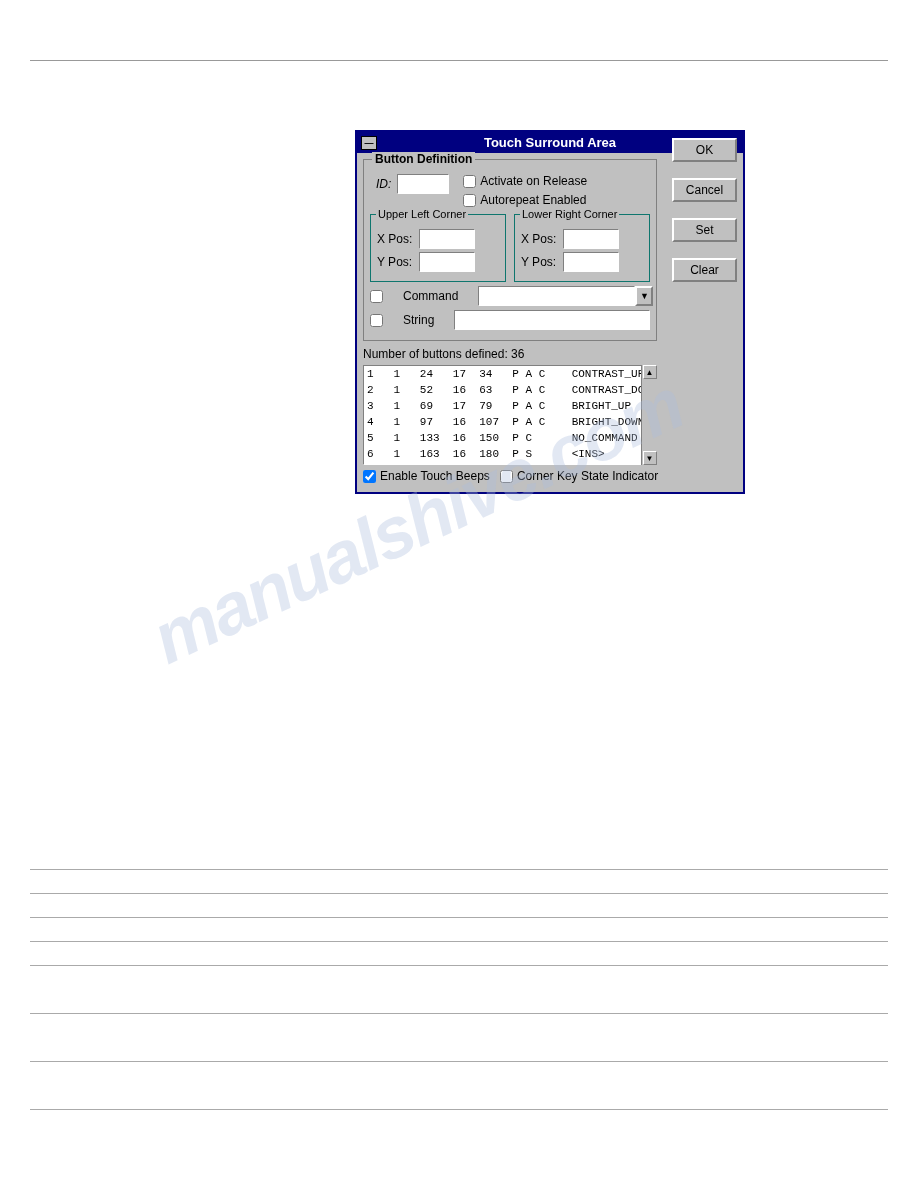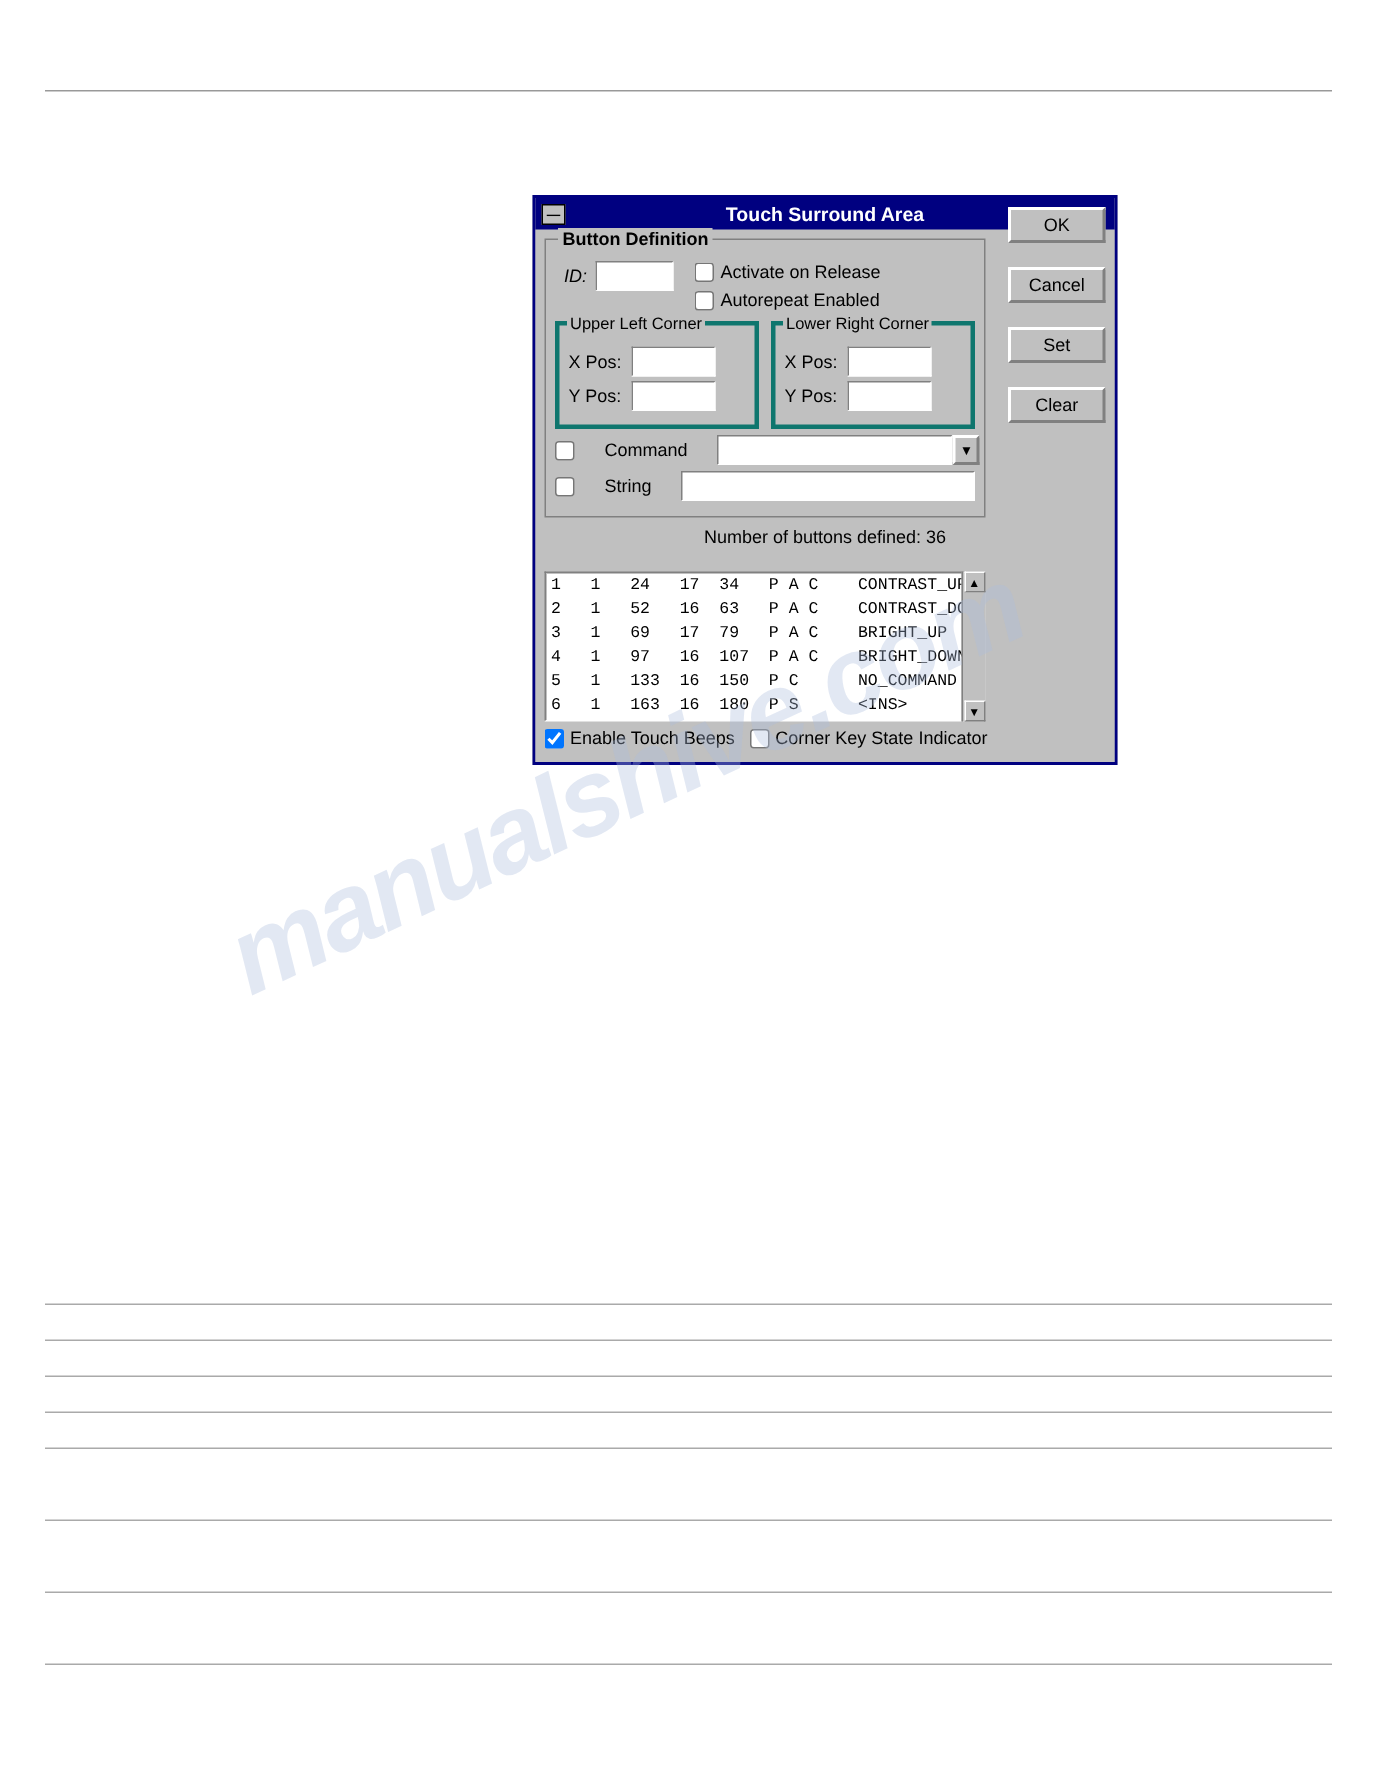--- a/index.html
+++ b/index.html
@@ -115,21 +115,21 @@
       padding: 1px 3px;
     }
 
     .corner-group {
       display: flex;
       gap: 8px;
       margin-bottom: 4px;
     }
 
     .corner-box {
-      border: 3px solid #0f766e;
+      border: 1px solid #0f766e;
       position: relative;
       padding: 14px 6px 6px 6px;
       flex: 1;
     }
 
     .corner-box-label {
       position: absolute;
       top: -7px;
       left: 5px;
       background: #c0c0c0;
@@ -201,22 +201,21 @@
       border-bottom: 2px solid #808080;
       display: flex;
       align-items: center;
       justify-content: center;
       cursor: pointer;
       font-size: 9px;
     }
 
     .buttons-count {
       font-size: 12px;
-      margin-bottom: 16px;
-      text-align: center;
+      margin-bottom: 4px;
     }
 
     
     .buttons-list {
       border-top: 1px solid #808080;
       border-left: 1px solid #808080;
       border-right: 1px solid #ffffff;
       border-bottom: 1px solid #ffffff;
       background: #ffffff;
       font-size: 11px;

